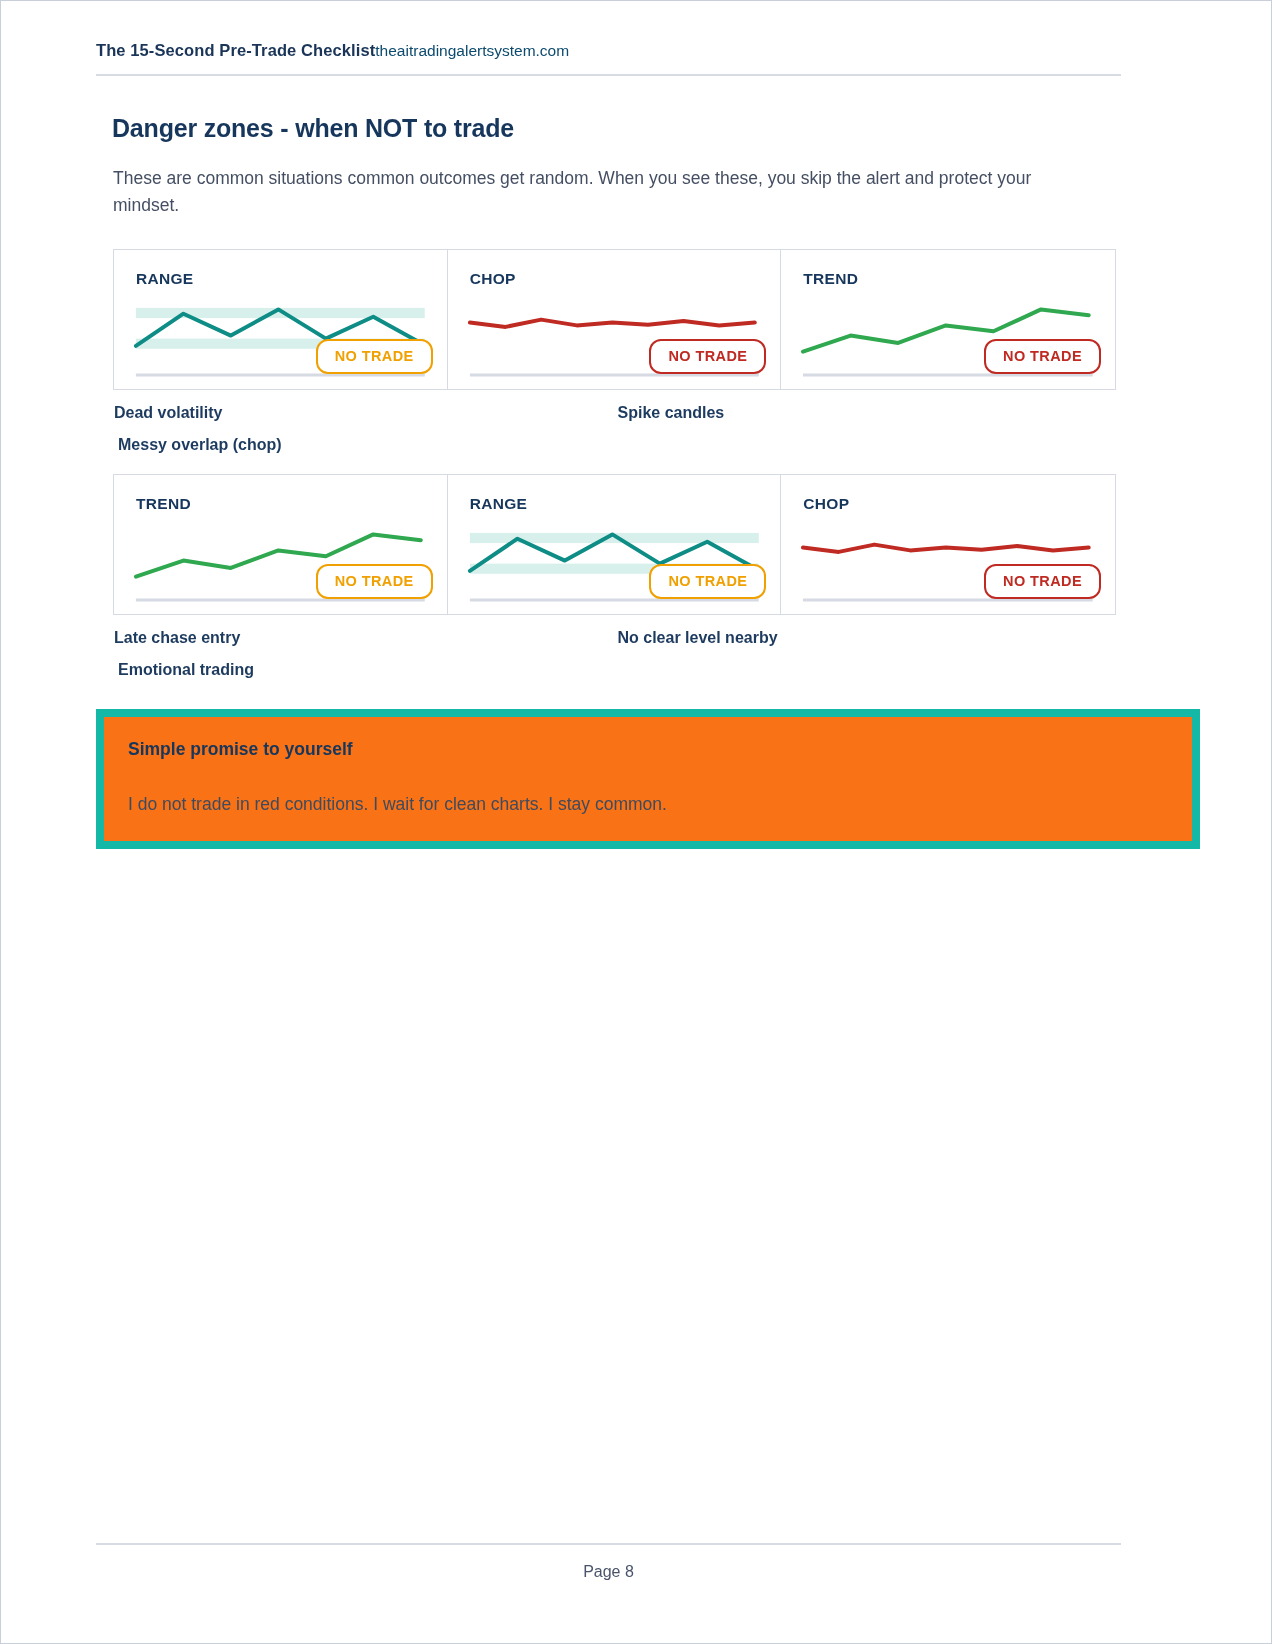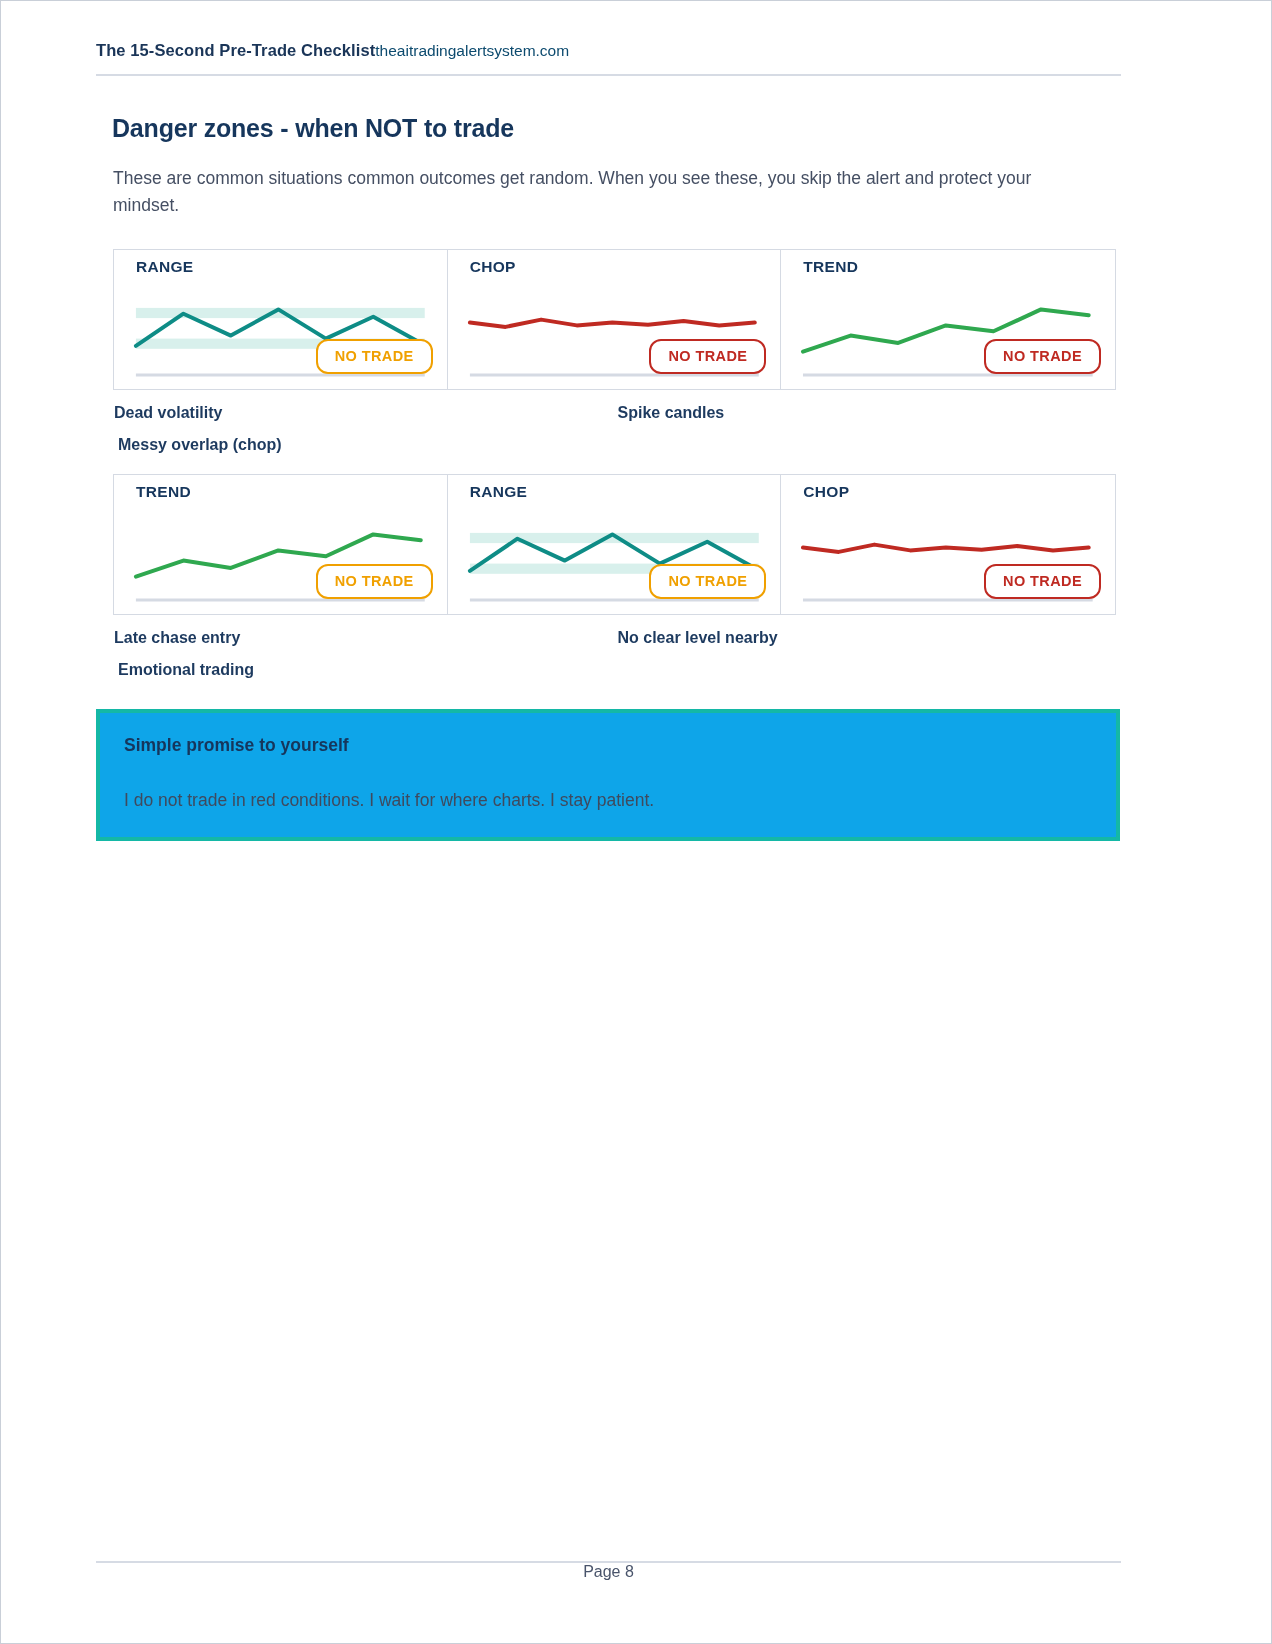--- a/index.html
+++ b/index.html
@@ -84,21 +84,21 @@
 
   .mini-chart {
     position: relative;
     height: 139px;
     padding: 0;
     overflow: hidden;
   }
   .mini-chart .chart-tag {
     position: absolute;
     left: 22px;
-    top: 8px;
+    top: 20px;
     font-size: 15.5px;
     font-weight: bold;
     color: #16365c;
     letter-spacing: 0.3px;
     z-index: 3;
   }
   .mini-chart svg {
     position: absolute;
     left: 0;
     top: 0;
@@ -139,24 +139,24 @@
     display: grid;
     grid-template-columns: repeat(2, 1fr);
   }
   .caption-row > div { padding-left: 1px; }
   .caption-row > div:nth-child(2) { padding-left: 3px; }
   .caption-row > div:nth-child(3) { padding-left: 5px; }
 
   
   .promise {
     margin: 30px 0 0 0;
-    width: 1024px;
-    box-sizing: border-box;
-    background: #0ea5e9;
-    border: 4px solid #14b8a6;
+    width: 1104px;
+    box-sizing: border-box;
+    background: #f97316;
+    border: 8px solid #14b8a6;
     padding: 22px 24px 26px;
   }
   .promise h3 {
     margin: 0;
     font-size: 17.5px;
     font-weight: bold;
     color: #16365c;
   }
   .promise p {
     margin: 34px 0 0 0;
@@ -165,20 +165,21 @@
   }
 
   
   .doc-footer {
     position: absolute;
     left: 95px;
     bottom: 62px;
     width: 1025px;
     border-top: 2px solid #d6dbe4;
     text-align: center;
+    padding-top: 18px;
   }
   .doc-footer span {
     font-size: 16px;
     color: #49546b;
   }
 </style>
 </head>
 <body>
 
 <div class="page">
@@ -281,21 +282,21 @@
         <div>
           <div class="caption">No clear level nearby</div>
         </div>
         <div>
           <div class="caption">Emotional trading</div>
         </div>
       </div>
 
     <div class="promise">
       <h3>Simple promise to yourself</h3>
-      <p>I do not trade in red conditions. I wait for where charts. I stay patient.</p>
+      <p>I do not trade in red conditions. I wait for clean charts. I stay common.</p>
     </div>
 
   </div>
 
   <div class="doc-footer">
     <span>Page 8</span>
   </div>
 
 </div>
 

